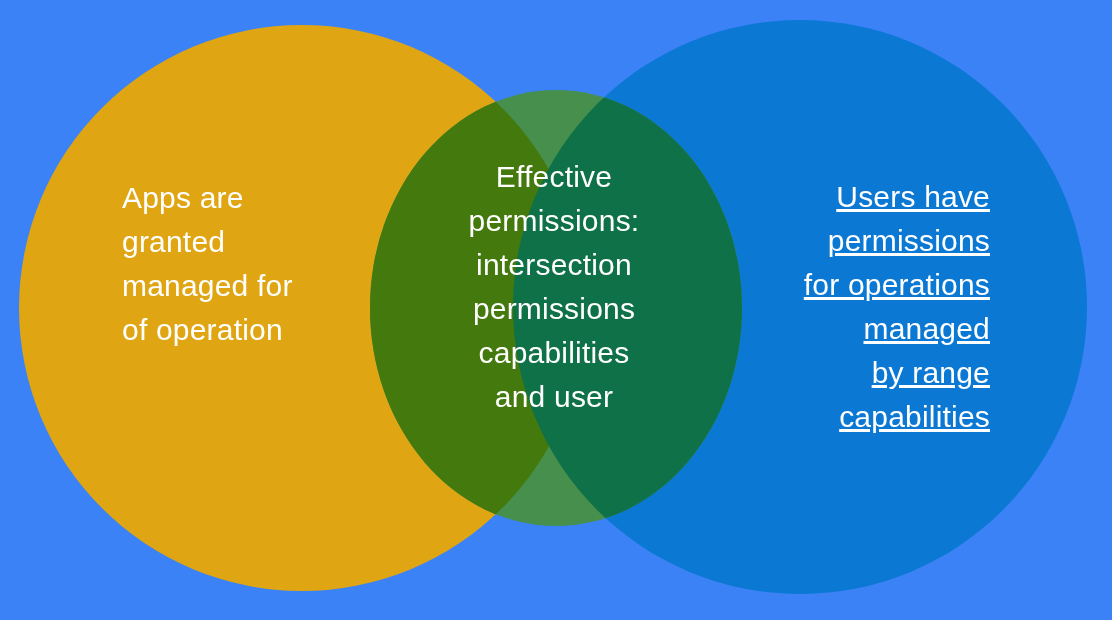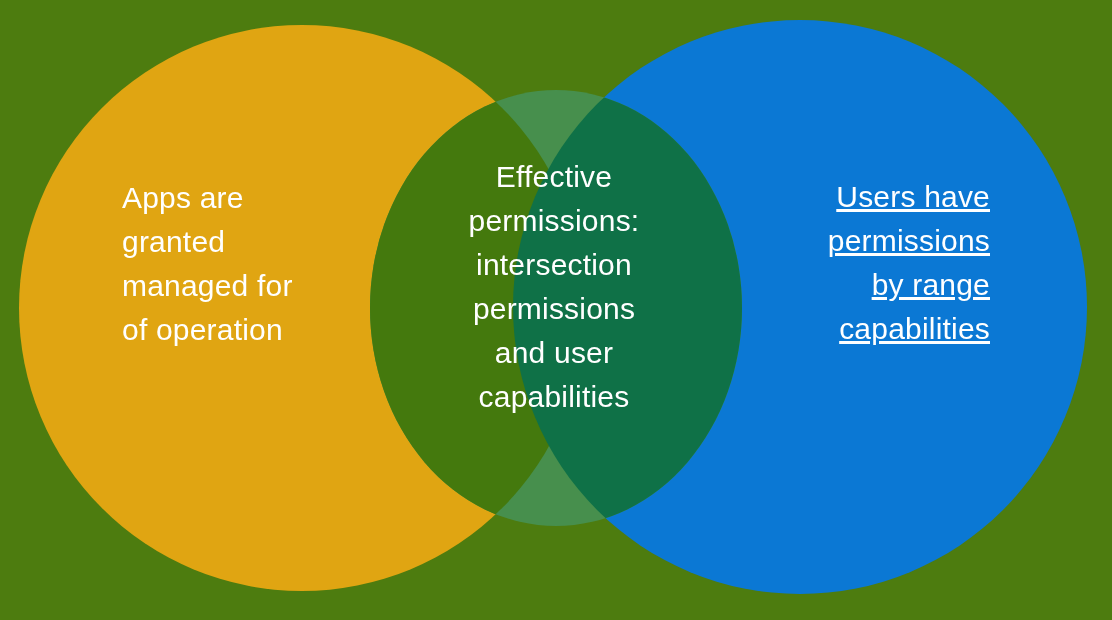--- a/index.html
+++ b/index.html
@@ -4,21 +4,21 @@
 <style>
   html, body {
     margin: 0;
     padding: 0;
     background: #ffffff;
   }
   .stage {
     position: relative;
     width: 1112px;
     height: 620px;
-    background: #4d7c0f;
+    background: #3b82f6;
     overflow: hidden;
     font-family: "Liberation Sans", sans-serif;
   }
   .stage svg {
     position: absolute;
     left: 0;
     top: 0;
   }
   .label {
     position: absolute;
@@ -86,24 +86,26 @@
     <div class="line">granted</div>
     <div class="line">managed for</div>
     <div class="line">of operation</div>
   </div>
 
   <div class="label label-center">
     <div class="line">Effective</div>
     <div class="line">permissions:</div>
     <div class="line">intersection</div>
     <div class="line">permissions</div>
+    <div class="line">capabilities</div>
     <div class="line">and user</div>
-    <div class="line">capabilities</div>
   </div>
 
   <div class="label label-right">
     <div class="line">Users have</div>
     <div class="line">permissions</div>
+    <div class="line">for operations</div>
+    <div class="line">managed</div>
     <div class="line">by range</div>
     <div class="line">capabilities</div>
   </div>
 
 </div>
 
 </body></html>

